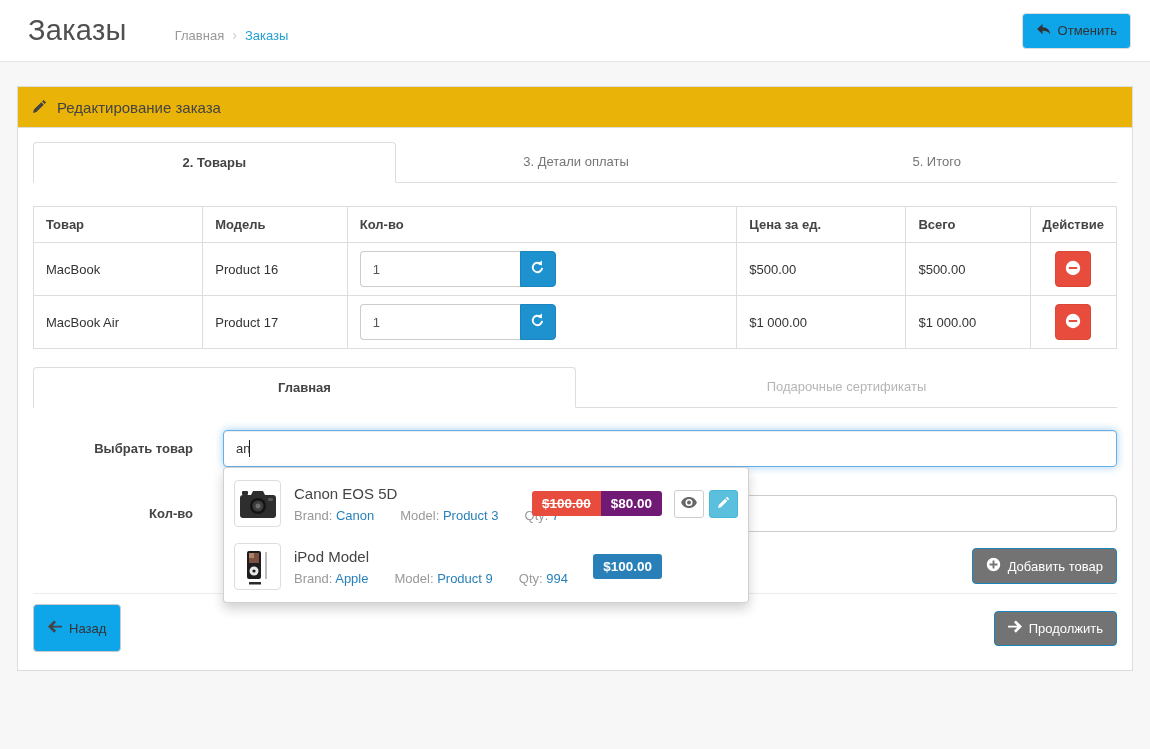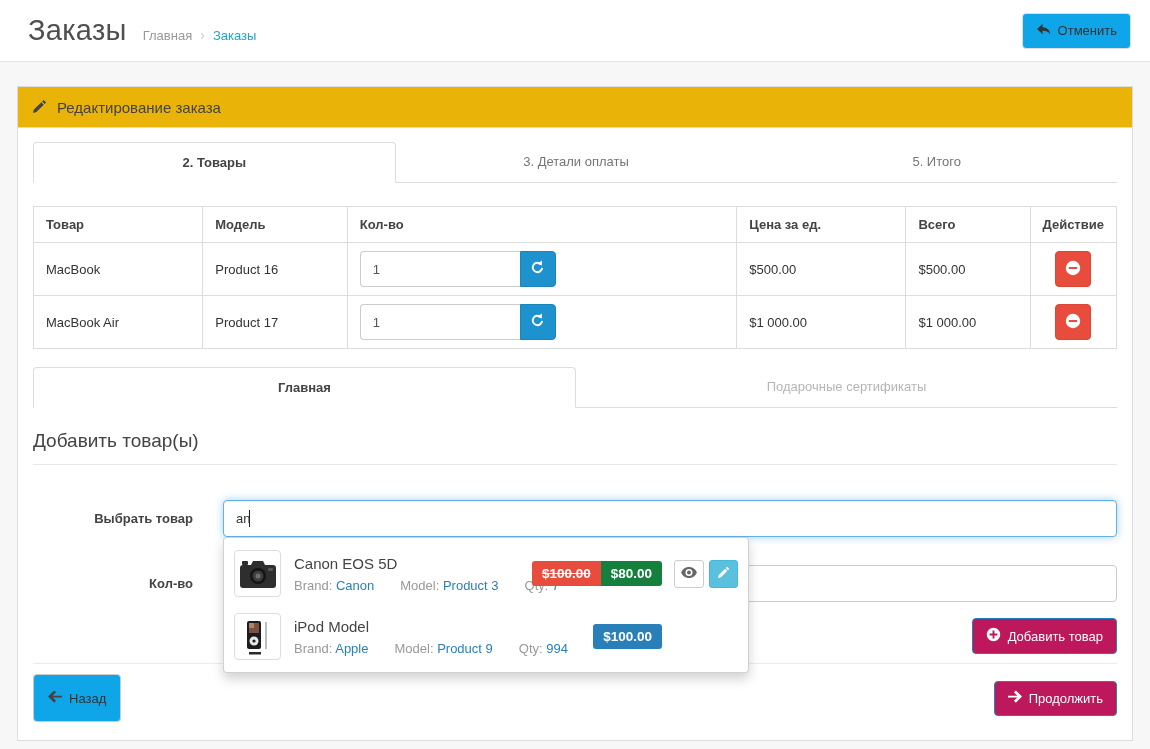--- a/index.html
+++ b/index.html
@@ -8,29 +8,29 @@
     width:1150px; height:749px; overflow:hidden;
     background:#f7f7f7;
     font-family:"Liberation Sans", sans-serif;
     font-size:13px; color:#333;
   }
   
   .top-header {
     height:62px; background:#fff; border-bottom:1px solid #e4e4e4;
     display:flex; align-items:center; padding:0 19px;
   }
-  .header-left { display:flex; align-items:baseline; }
+  .header-left { display:flex; align-items:baseline;gap:32px; }
   .page-title { font-size:29px; font-weight:400; color:#4f4f4f; margin:0 16px 0 9px; letter-spacing:.3px; }
   .breadcrumb { display:flex; align-items:baseline; gap:8px; font-size:13px; }
   .crumb-home { color:#999; }
   .crumb-sep { color:#ccc; font-size:14px; }
   .crumb-current { color:#23a1d1; text-decoration:none; cursor:pointer; }
   .btn { display:inline-flex; align-items:center; gap:7px; border-radius:4px; font-size:13px; cursor:pointer; white-space:nowrap; }
   .btn-default { background:#0ea5e9; border:1px solid #ccc; color:#333; }
-  .btn-primary { background:#be185d; border:1px solid #1a84bd; color:#fff; }
+  .btn-primary { background:#737373; border:1px solid #1a84bd; color:#fff; }
   .btn-cancel { margin-left:auto; height:36px; padding:0 13px; border-color:#ddd; }
   
   .panel { margin:24px 17px 0; background:#fff; border:1px solid #ddd; }
   .panel-heading {
     background:#eab308; border-bottom:1px solid #ddd; padding:0 15px;
     height:41px; display:flex; align-items:center; gap:10px;
     font-size:15px; color:#444;
   }
   .panel-body { padding:14px 15px 18px; }
   
@@ -102,21 +102,21 @@
     display:flex; align-items:center; justify-content:center; margin-right:13px; flex:none;
   }
   .ac-info { flex:1 1 auto; min-width:0; }
   .ac-name { font-size:15px; color:#444; margin-bottom:6px; }
   .ac-meta { font-size:13px; color:#999; display:flex; }
   .ac-meta .seg { margin-right:26px; white-space:nowrap; }
   .ac-meta a { color:#2980b9; text-decoration:none; cursor:pointer; }
   .ac-badges { display:flex; margin-left:8px; flex:none; }
   .price-badge { font-size:13.5px; font-weight:700; color:#fff; padding:6px 10px; line-height:1; }
   .price-old { background:#e74c3c; text-decoration:line-through; border-radius:3px 0 0 3px; }
-  .price-new { background:#15803d; border-radius:0 3px 3px 0; }
+  .price-new { background:#701a75; border-radius:0 3px 3px 0; }
   .price-solo { background:#2980b9; border-radius:3px; }
   .ac-actions { width:64px; margin-left:12px; flex:none; display:flex; gap:5px; justify-content:flex-end; }
   .btn-view {
     width:30px; height:28px; background:#fff; border:1px solid #ccc; border-radius:3px;
     display:flex; align-items:center; justify-content:center; cursor:pointer;
   }
   .btn-edit {
     width:29px; height:28px; background:#5bc0de; border:1px solid #46b8da; border-radius:3px;
     display:flex; align-items:center; justify-content:center; cursor:pointer;
   }
@@ -245,21 +245,20 @@
           </td>
         </tr>
       </tbody>
     </table>
 
     <ul class="nav-tabs sub-tabs">
       <li class="active">Главная</li>
       <li class="muted">Подарочные сертификаты</li>
     </ul>
 
-    <div class="section-legend">Добавить товар(ы)</div>
 
     <div class="form-row">
       <label class="form-label">Выбрать товар</label>
       <input class="form-input focused" value="an" style="">
       <span class="text-caret"></span>
 
       <div class="ac-dropdown">
 
         <div class="ac-item">
           <div class="ac-thumb">

